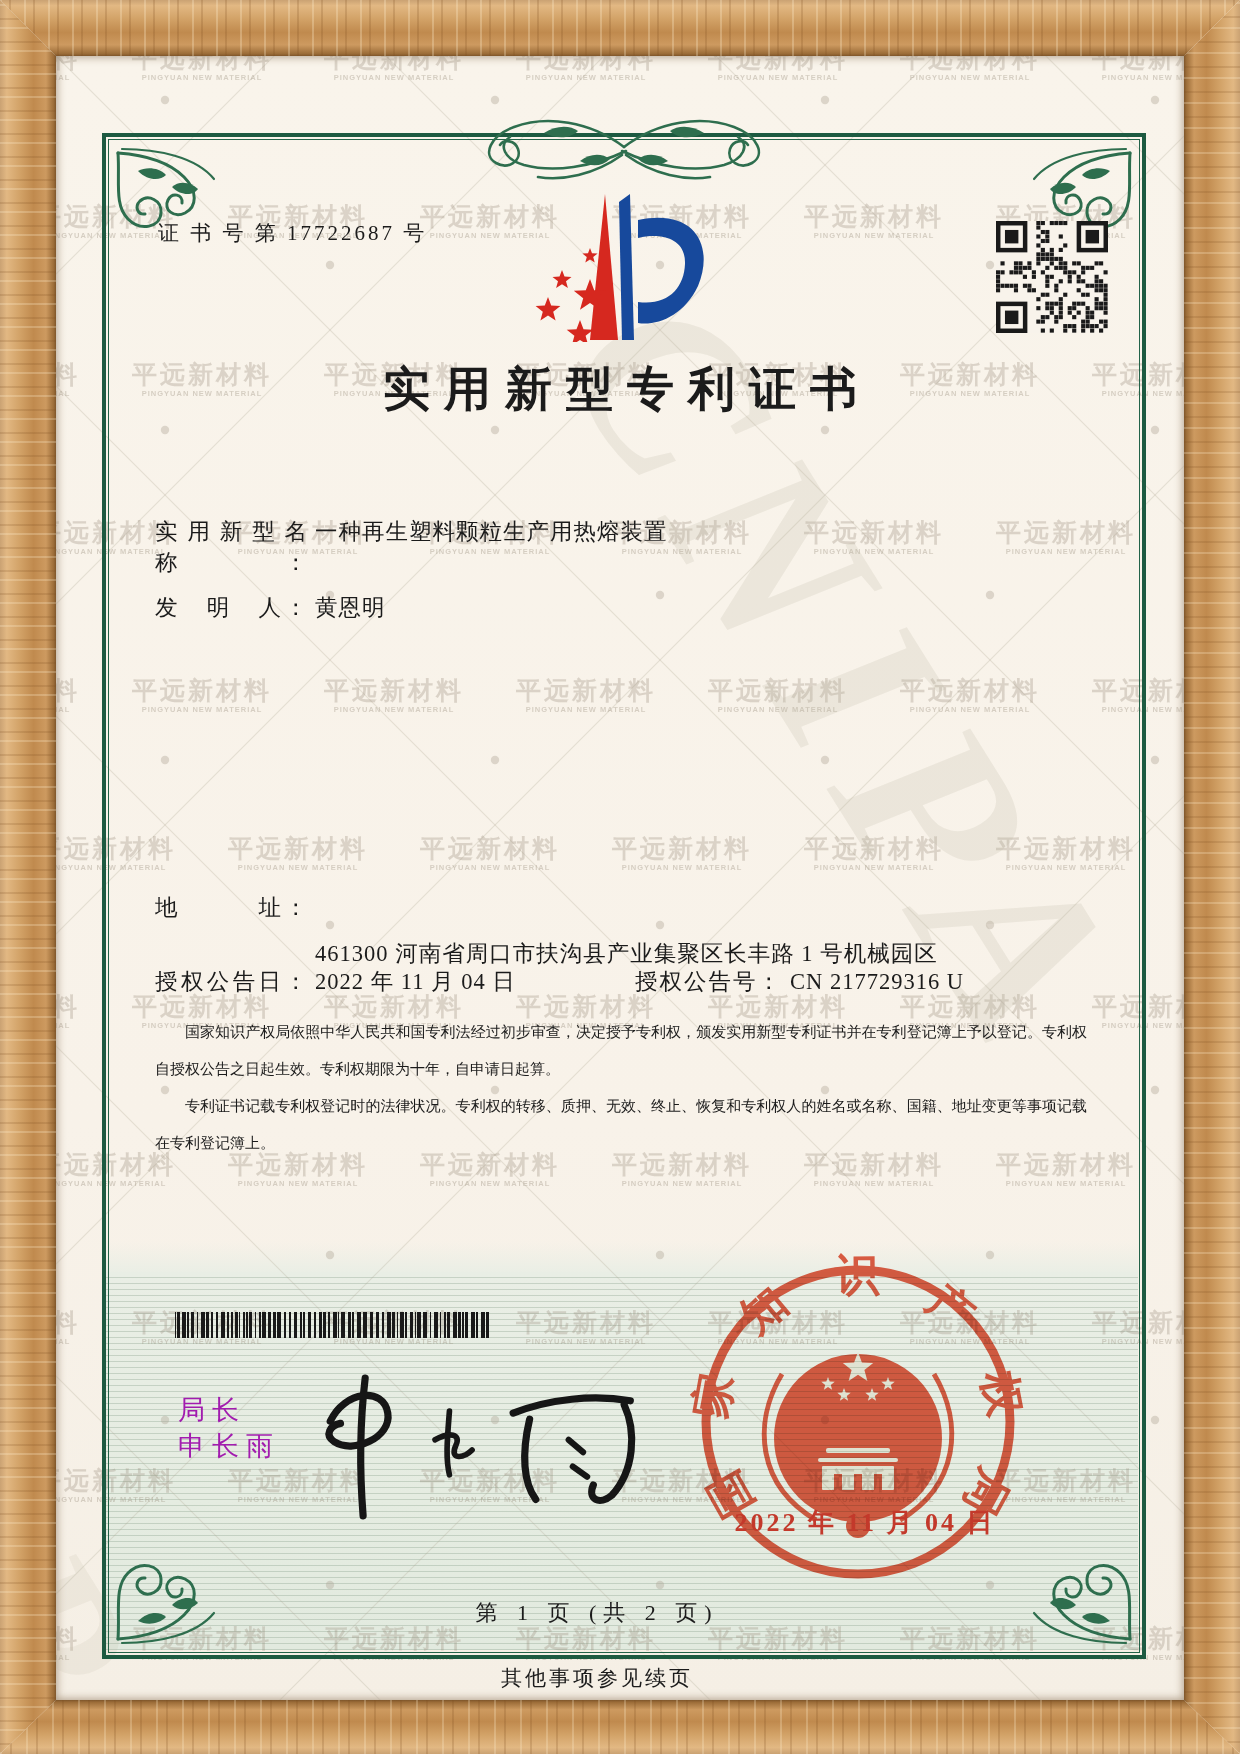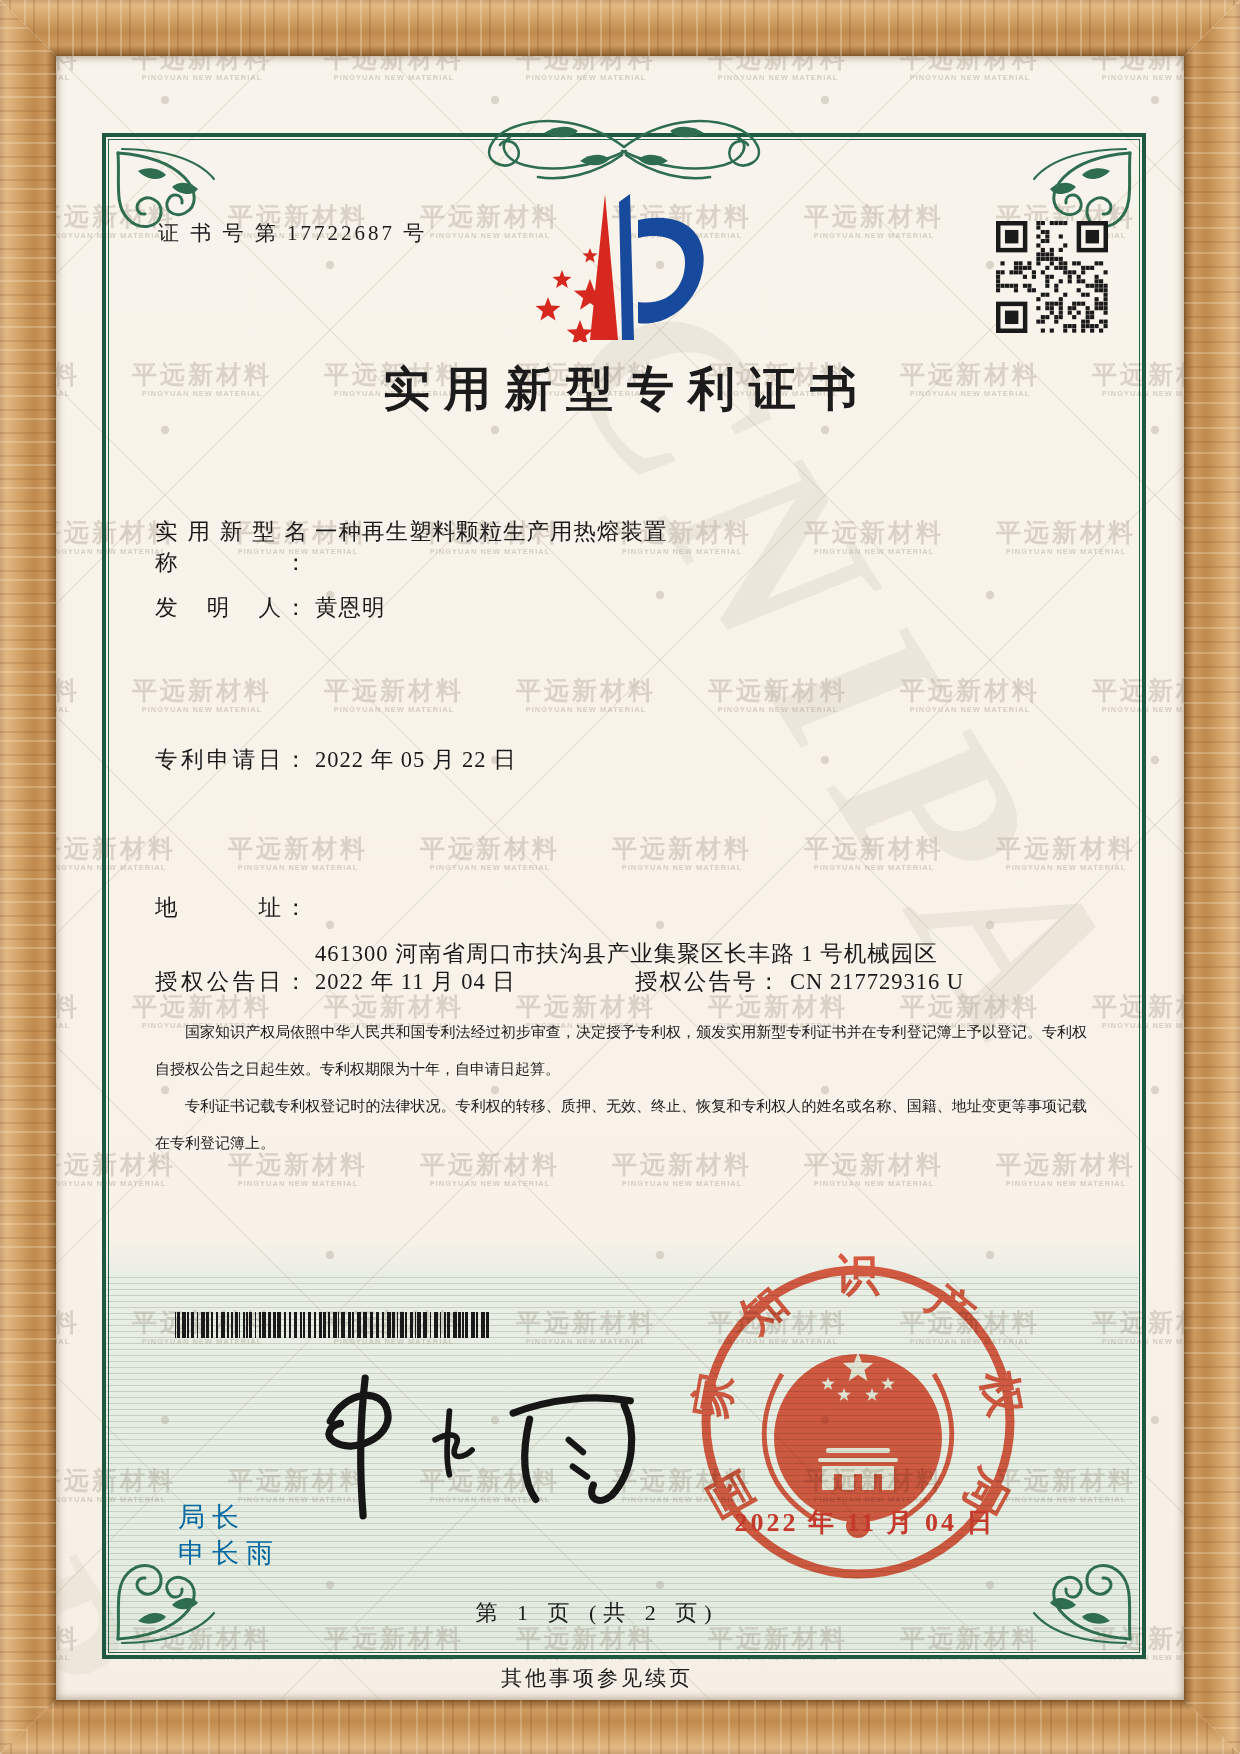--- a/index.html
+++ b/index.html
@@ -67,22 +67,22 @@
   .f-row{position:absolute;left:155px;font-size:22.5px;}
   .f-label{display:inline-block;width:152px;text-align:justify;text-align-last:justify;vertical-align:top;}
   .f-value{margin-left:8px;letter-spacing:1px;margin-top:44px;}
   .f-value.wrap{display:inline-block;width:700px;vertical-align:top;line-height:36px;letter-spacing:1px;}
   .pair2{position:absolute;left:480px;top:0;white-space:nowrap;}
   .pair2 .f-label2{letter-spacing:2px;}
   #body-text{position:absolute;left:155px;top:1014px;width:932px;font-size:15px;
     line-height:37px;text-align:justify;}
   #body-text p{margin:0;text-indent:2em;}
   #barcode{position:absolute;left:175px;top:1312px;}
-  #commissioner{position:absolute;left:178px;top:1499px;font-family:"Liberation Sans","DejaVu Sans",sans-serif;
-    font-size:27px;letter-spacing:7px;color:#0369a1;}
+  #commissioner{position:absolute;left:178px;top:1392px;font-family:"Liberation Sans","DejaVu Sans",sans-serif;
+    font-size:27px;letter-spacing:7px;color:#a21caf;}
   #commissioner .line2{font-family:Liberation Serif, serif;}
   #signature{position:absolute;left:285px;top:1358px;width:370px;height:178px;}
   #page-footer{position:absolute;left:-46px;right:0;top:1598px;text-align:center;font-size:22px;letter-spacing:7px;}
   #bottom-note{position:absolute;left:-46px;right:0;top:1664px;text-align:center;font-size:21px;letter-spacing:3px;z-index:6;}
   
   #seal{position:absolute;left:688px;top:1252px;width:340px;height:340px;z-index:7;
     mix-blend-mode:multiply;opacity:.92;}
   #seal-date{position:absolute;left:700px;top:1505px;width:330px;text-align:center;z-index:8;
     font-size:26px;font-weight:700;letter-spacing:3px;color:#c3392b;}
   svg{display:block;}
@@ -730,23 +730,20 @@
     </svg>
 
     <div id="title">实用新型专利证书</div>
 
     <div class="f-row" style="top:516px">
       <span class="f-label">实用新型名称：</span><span class="f-value">一种再生塑料颗粒生产用热熔装置</span>
     </div>
     <div class="f-row" style="top:592px">
       <span class="f-label">发　明　人：</span><span class="f-value">黄恩明</span>
     </div>
-    <div class="f-row" style="top:744px">
-      <span class="f-label">专利申请日：</span><span class="f-value">2022 年 05 月 22 日</span>
-    </div>
     <div class="f-row" style="top:892px">
       <span class="f-label">地　　　址：</span><span class="f-value wrap">461300 河南省周口市扶沟县产业集聚区长丰路 1 号机械园区</span>
     </div>
     <div class="f-row" style="top:966px;right:150px">
       <span class="f-label">授权公告日：</span><span class="f-value">2022 年 11 月 04 日</span>
       <span class="pair2">
         <span class="f-label2">授权公告号：</span><span class="f-value">CN 217729316 U</span>
       </span>
     </div>
 

